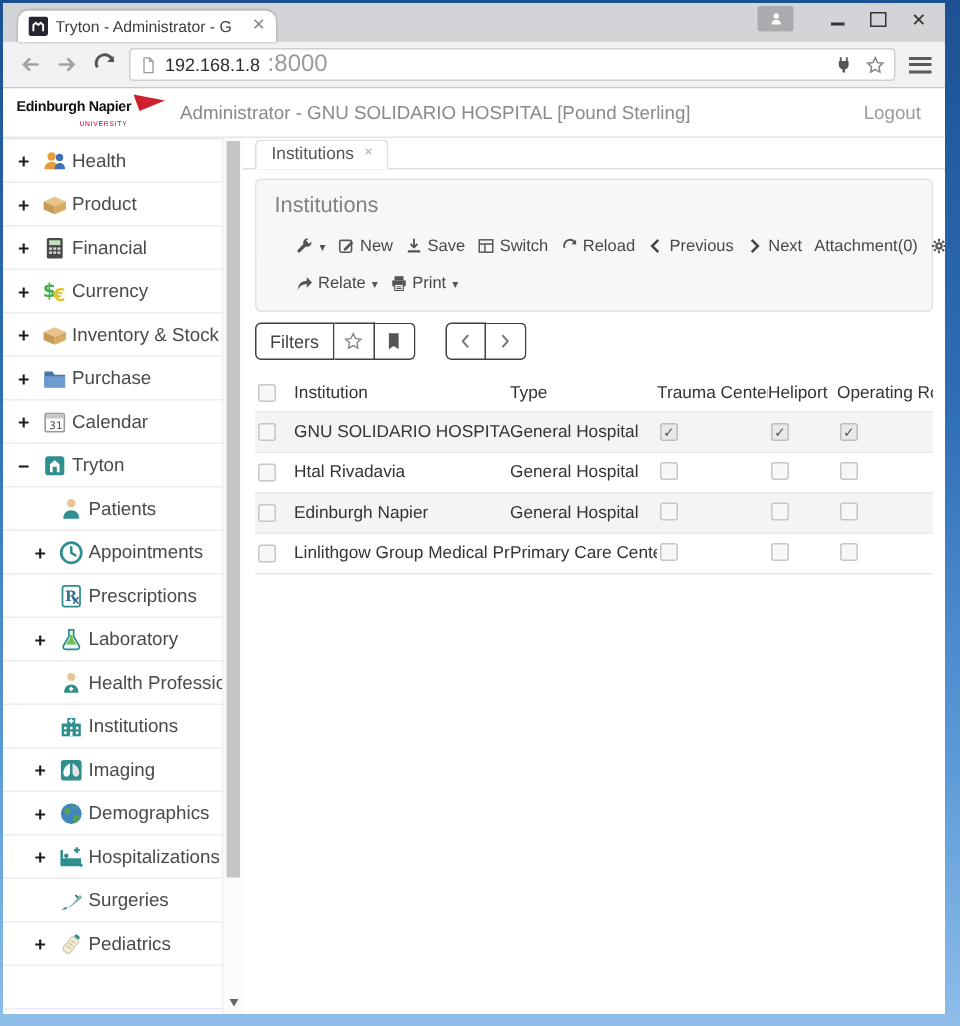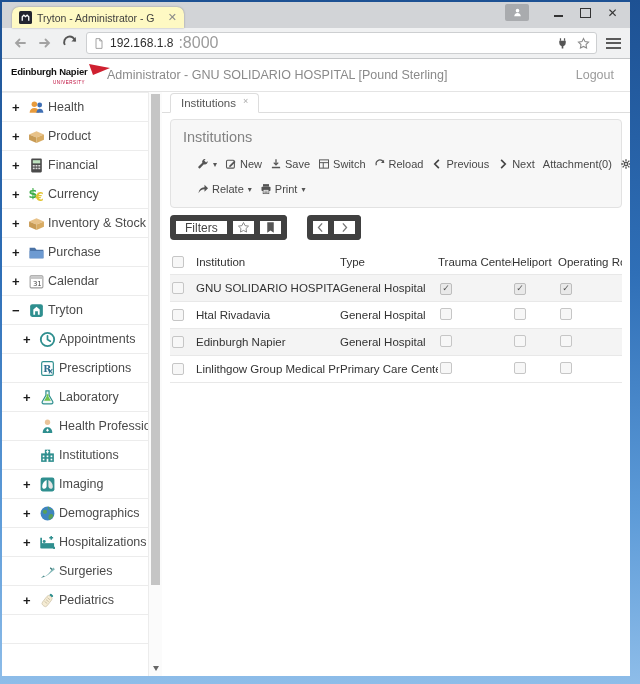--- a/index.html
+++ b/index.html
@@ -5,21 +5,21 @@
   html,body{margin:0;padding:0;}
   body{
     width:640px;height:684px;overflow:hidden;position:relative;
     font-family:"Liberation Sans","DejaVu Sans",sans-serif;
     background:linear-gradient(180deg,#1d5193 0%,#2f6fb7 40%,#5d9bd8 75%,#8ebde9 100%);
   }
   .browser{position:absolute;left:2px;top:2px;width:628px;height:674px;background:#fff;}
 
   
   .titlebar{position:relative;height:26px;background:#d2d4d7;}
-  .tab{position:absolute;left:10px;bottom:0;width:158px;height:21px;background:#fef9c3;
+  .tab{position:absolute;left:10px;bottom:0;width:158px;height:21px;background:#ffffff;
        border-radius:7px 7px 0 0;display:flex;align-items:center;padding:0 7px;
        box-shadow:0 0 2px rgba(0,0,0,.35);}
   .tab-fav{width:13px;height:13px;margin-right:5px;flex:none;}
   .tab-fav svg{width:13px;height:13px;display:block;}
   .tab-title{flex:1;font-size:10.5px;color:#3d3d3d;white-space:nowrap;overflow:hidden;}
   .tab-close{color:#8a8a8a;font-size:11px;margin-left:4px;line-height:1;}
   .win-controls{position:absolute;right:4px;top:0;display:flex;align-items:flex-start;}
   .profile-btn{width:24px;height:17px;background:#a9abae;border-radius:2px;margin:2px 16px 0 0;
                display:flex;align-items:center;justify-content:center;}
   .profile-btn svg{width:11px;height:11px;}
@@ -44,21 +44,21 @@
 
   
   .page{position:absolute;top:57px;left:0;right:0;bottom:0;background:#fff;overflow:hidden;}
   .page-header{height:32px;border-bottom:1px solid #e4e4e4;display:flex;align-items:center;
                padding:0 16px 0 9px;}
   .napier-logo{width:88px;flex:none;display:flex;flex-direction:column;}
   .napier-top{display:flex;align-items:flex-start;}
   .napier-name{font-size:9.5px;font-weight:bold;color:#111;letter-spacing:-.2px;white-space:nowrap;}
   .napier-flag{margin-left:1px;margin-top:-4px;}
   .napier-univ{font-size:4.5px;color:#b03;align-self:flex-end;margin-right:14px;letter-spacing:.5px;}
-  .header-title{margin-left:8px;font-size:12.5px;color:#8a8a8a;white-space:nowrap;}
+  .header-title{margin-left:21px;font-size:12.5px;color:#8a8a8a;white-space:nowrap;}
   .logout{margin-left:auto;font-size:12.5px;color:#9b9b9b;}
 
   
   .page-body{display:flex;height:calc(100% - 33px);}
   .sidebar{width:146px;flex:none;border-right:1px solid #ececec;overflow:hidden;}
   .search-wrap{padding:5px 7px 2px;}
   .search-input{width:100%;box-sizing:border-box;height:21px;border:1px solid #c9c9c9;
                 border-radius:4px;font-size:12px;color:#444;padding:0 7px;outline:none;
                 font-family:inherit;}
   .search-input::placeholder{color:#aaa;}
@@ -90,21 +90,21 @@
          padding:9px 12px 12px;flex:none;}
   .panel-title{font-size:14.5px;color:#828282;}
   .tb-row{display:flex;align-items:center;gap:8px;margin:13px 0 0 14px;font-size:11px;
           color:#484848;white-space:nowrap;}
   .tb-btn{display:inline-flex;align-items:center;gap:3px;cursor:default;}
   .tb-ico{display:inline-flex;}
   .tb-ico svg{width:12px;height:12px;display:block;}
   .caret{font-size:8px;color:#555;margin-left:1px;}
 
   .filters-row{display:flex;align-items:center;margin:7px 8px 0;flex:none;}
-  .btn{height:25px;box-sizing:border-box;background:#fff;border:6px solid #404040;
+  .btn{height:25px;box-sizing:border-box;background:#fff;border:1px solid #404040;
        display:inline-flex;align-items:center;justify-content:center;font-size:12px;color:#444;}
   .btn svg{width:13px;height:13px;display:block;}
   .btn-filters{border-radius:4px 0 0 4px;padding:0 9px;}
   .filter-search{height:25px;box-sizing:border-box;border:1px solid #ccc;border-left:none;
                  flex:1;min-width:0;max-width:216px;padding:0 8px;font-size:12px;color:#444;
                  outline:none;font-family:inherit;}
   .filter-search::placeholder{color:#b5b5b5;}
   .btn-star{width:27px;border-left:none;}
   .btn-bookmark{width:27px;border-left:none;border-radius:0 4px 4px 0;}
   .pager{margin-left:20px;display:flex;}
@@ -313,20 +313,30 @@
     <span class="expander">−</span>
     <span class="mi-icon">
                 <svg viewBox="0 0 16 16">
                   <rect x="2" y="2" width="12" height="12" rx="2" fill="#2f8f8f"></rect>
                   <path d="M5 12V7l3-2.5L11 7v5H9.3V8.6H6.7V12z" fill="#fff"></path>
                 </svg>
               </span>
     <span class="mi-label">Tryton</span>
   </div>
             <div class="menu-item child">
+    <span class="expander"></span>
+    <span class="mi-icon">
+                <svg viewBox="0 0 16 16">
+                  <circle cx="8" cy="4.2" r="2.7" fill="#e9c49a"></circle>
+                  <path d="M3 14c0-3.6 2.2-5.4 5-5.4s5 1.8 5 5.4z" fill="#2f8f8f"></path>
+                </svg>
+              </span>
+    <span class="mi-label">Patients</span>
+  </div>
+            <div class="menu-item child">
     <span class="expander">+</span>
     <span class="mi-icon">
                 <svg viewBox="0 0 16 16">
                   <circle cx="8" cy="8" r="6.3" fill="#fff" stroke="#2f8f8f" stroke-width="1.7"></circle>
                   <path d="M8 4.5V8l2.6 1.6" stroke="#2f8f8f" stroke-width="1.6" fill="none" stroke-linecap="round"></path>
                 </svg>
               </span>
     <span class="mi-label">Appointments</span>
   </div>
             <div class="menu-item child">

